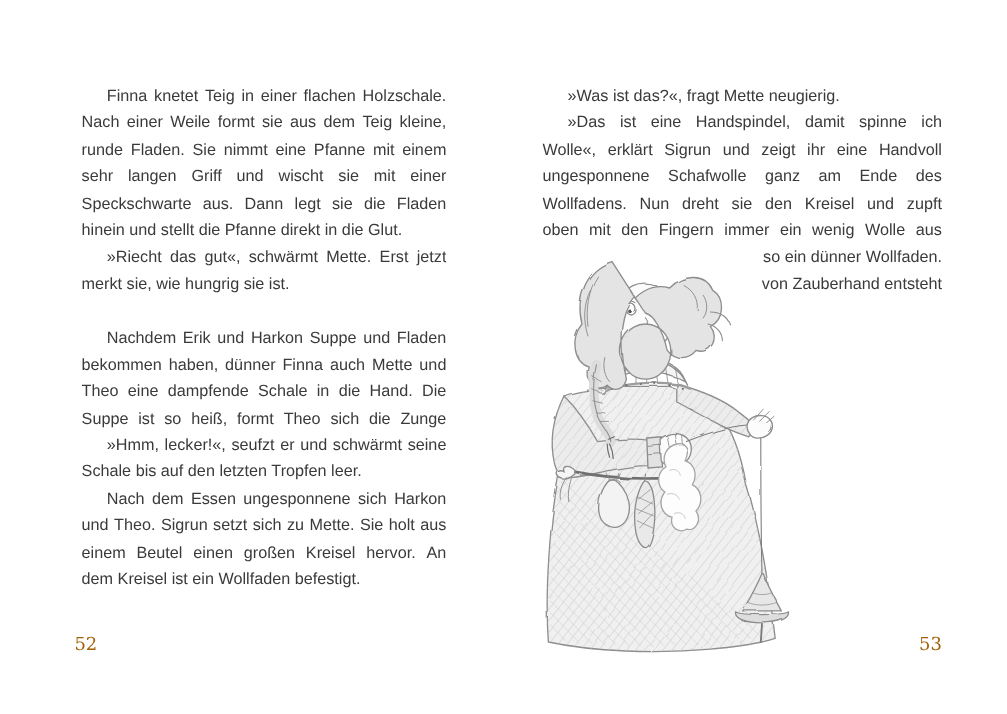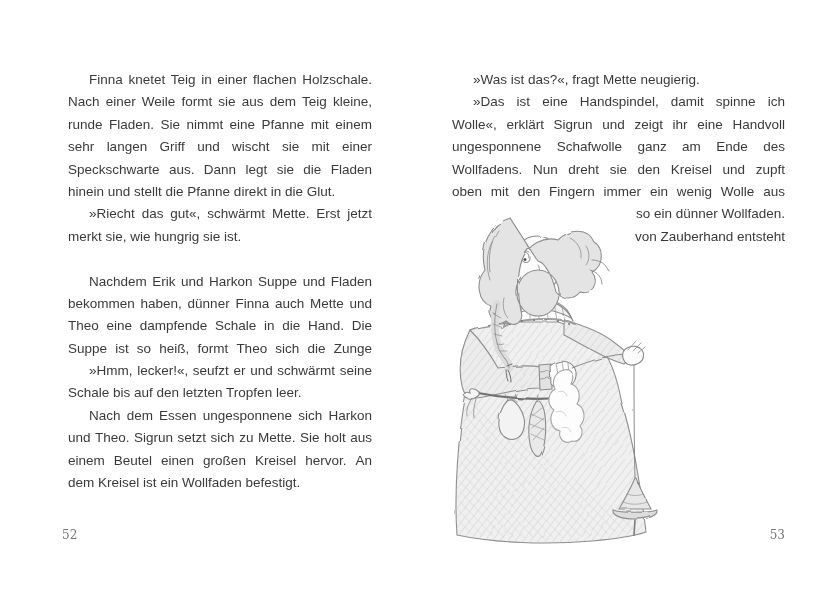--- a/index.html
+++ b/index.html
@@ -23,21 +23,21 @@
   .jst{display:flex;justify-content:space-between;overflow:hidden;}
   .jst span{display:inline-block;white-space:nowrap;}
   .ind{padding-left:21px;}
   .lft{text-align:left;}
   .rgt{text-align:right;}
   .wide{word-spacing:4px;}
   .gap{height:22.4px;}
   .pagenum{
     position:absolute;top:528px;
     font-family:"DejaVu Serif","Liberation Serif",serif;
-    font-size:12px;color:#737373;
+    font-size:15px;color:#a16207;
   }
   .pagenum-left{left:62px;}
   .pagenum-right{left:452px;width:333px;text-align:right;}
   .illu{position:absolute;left:452px;top:202px;width:250px;height:348px;}
 </style>
 </head>
 <body>
 
 <div class="spread">
 

